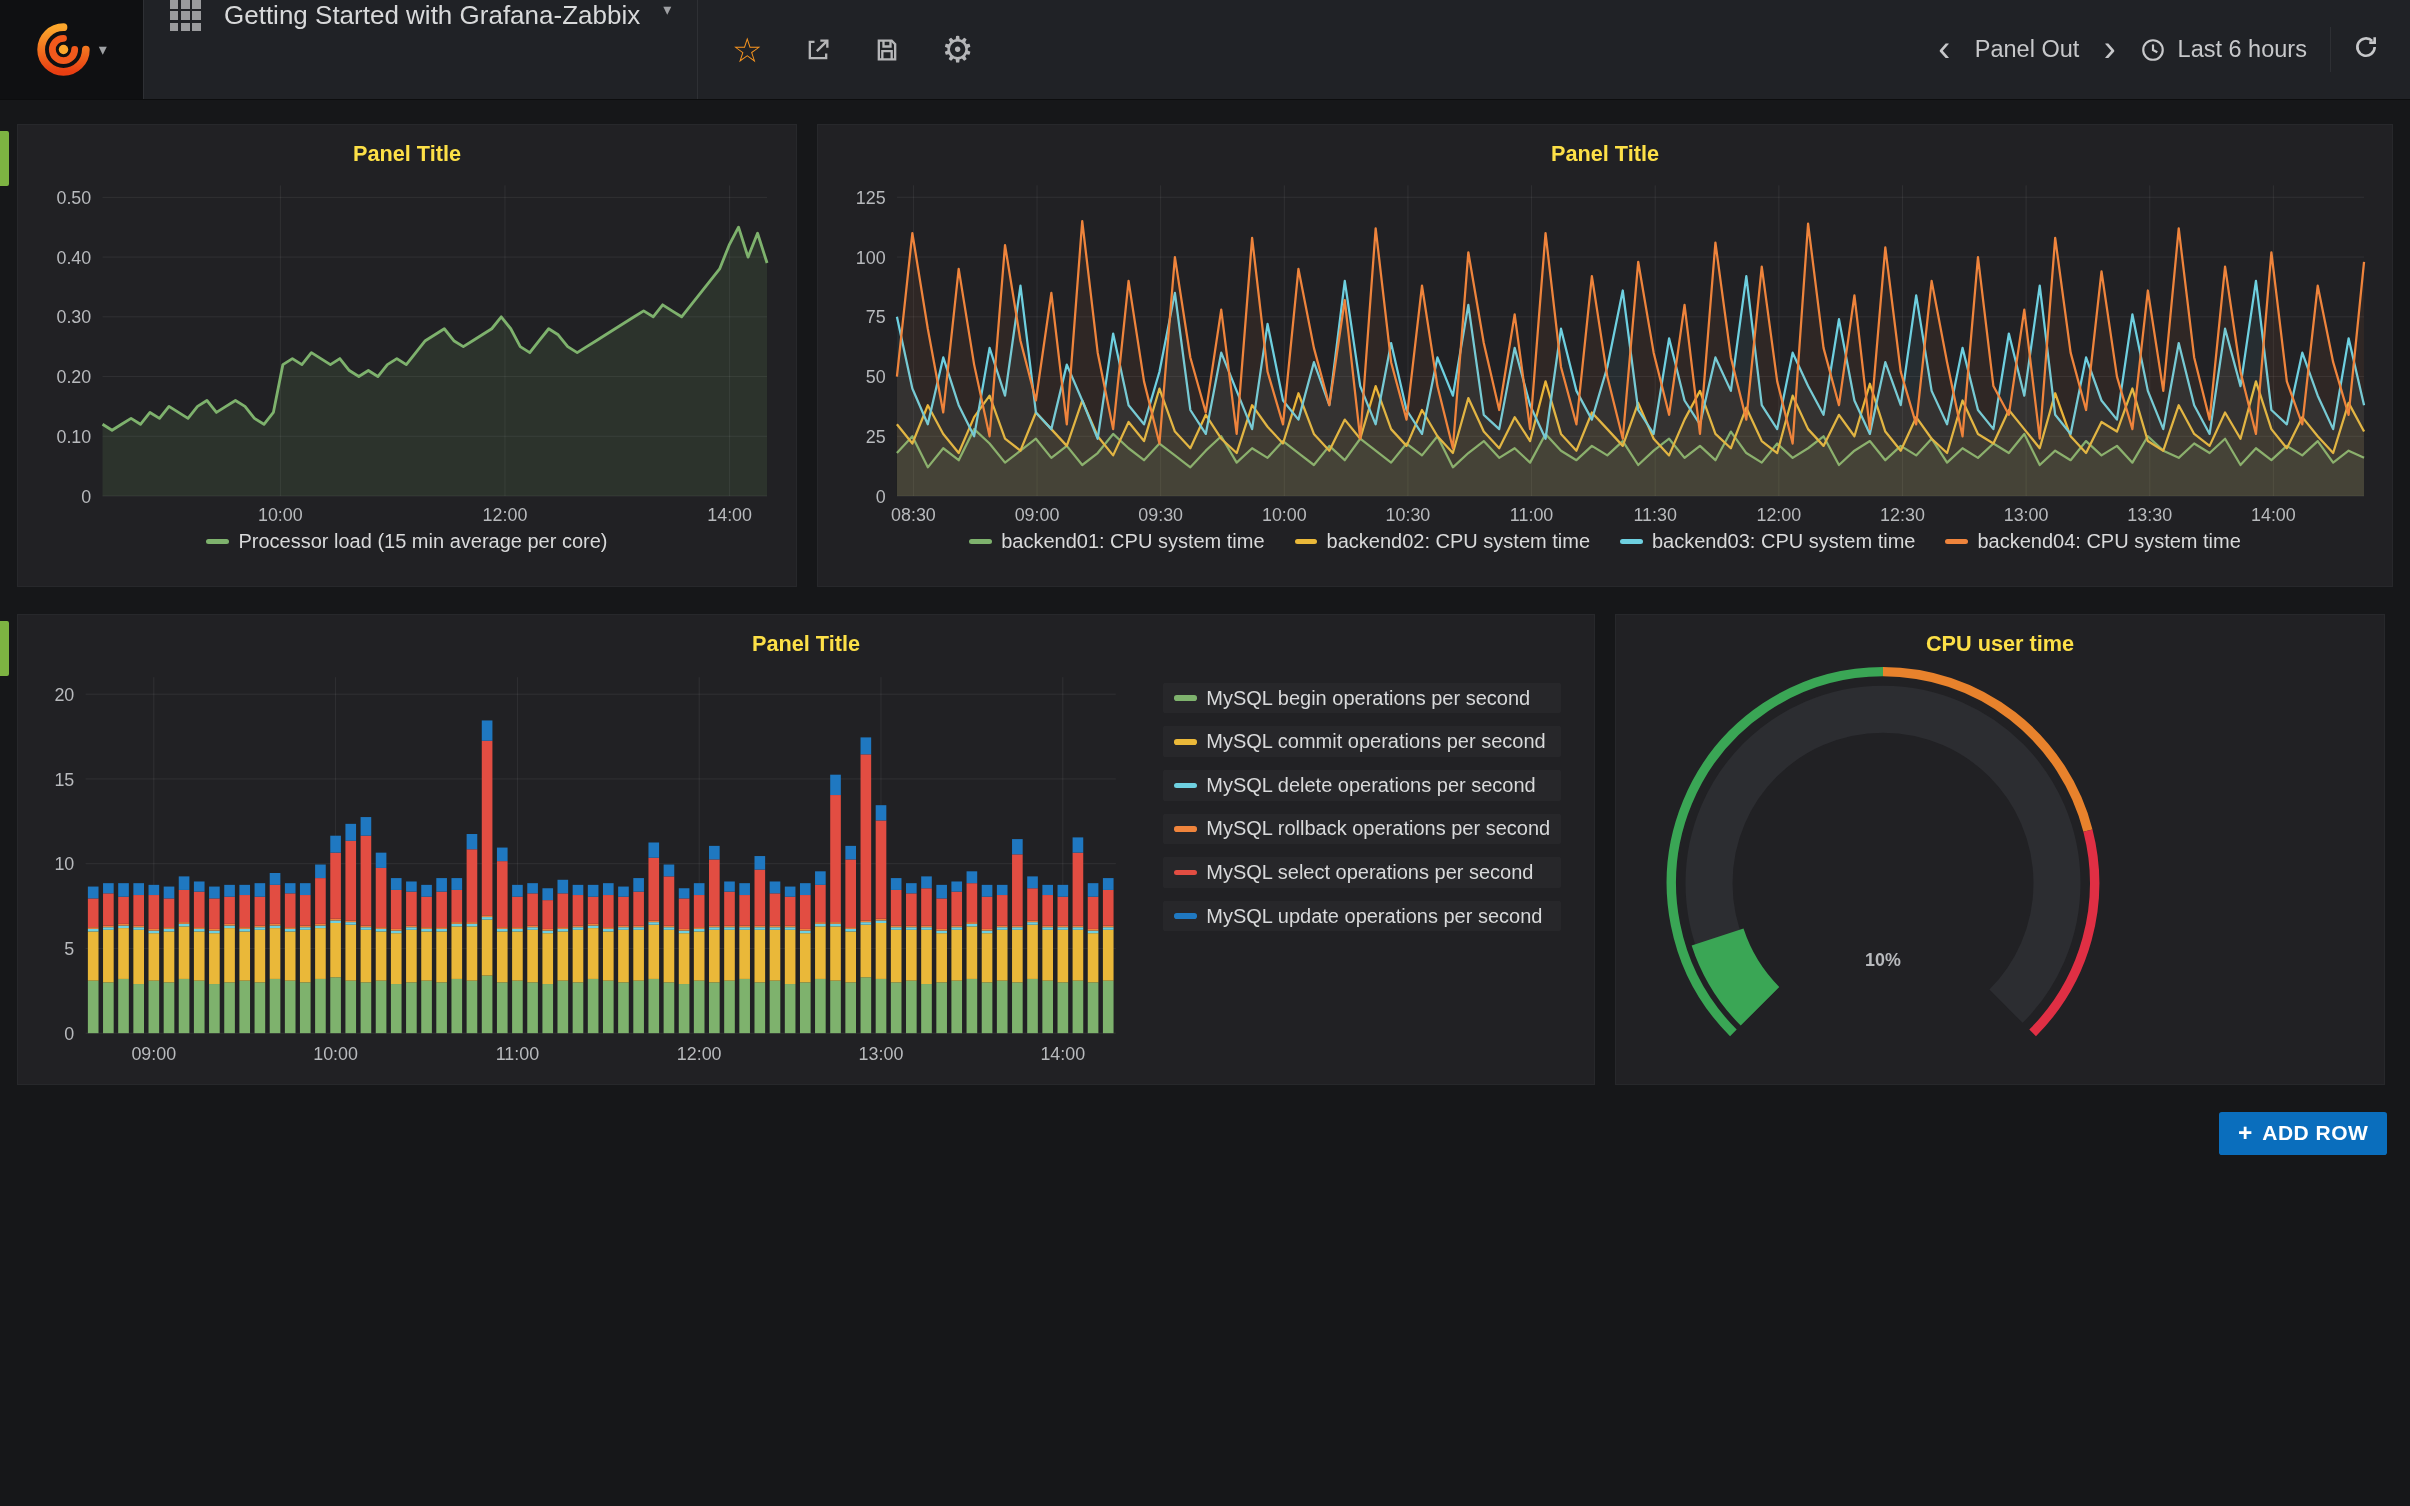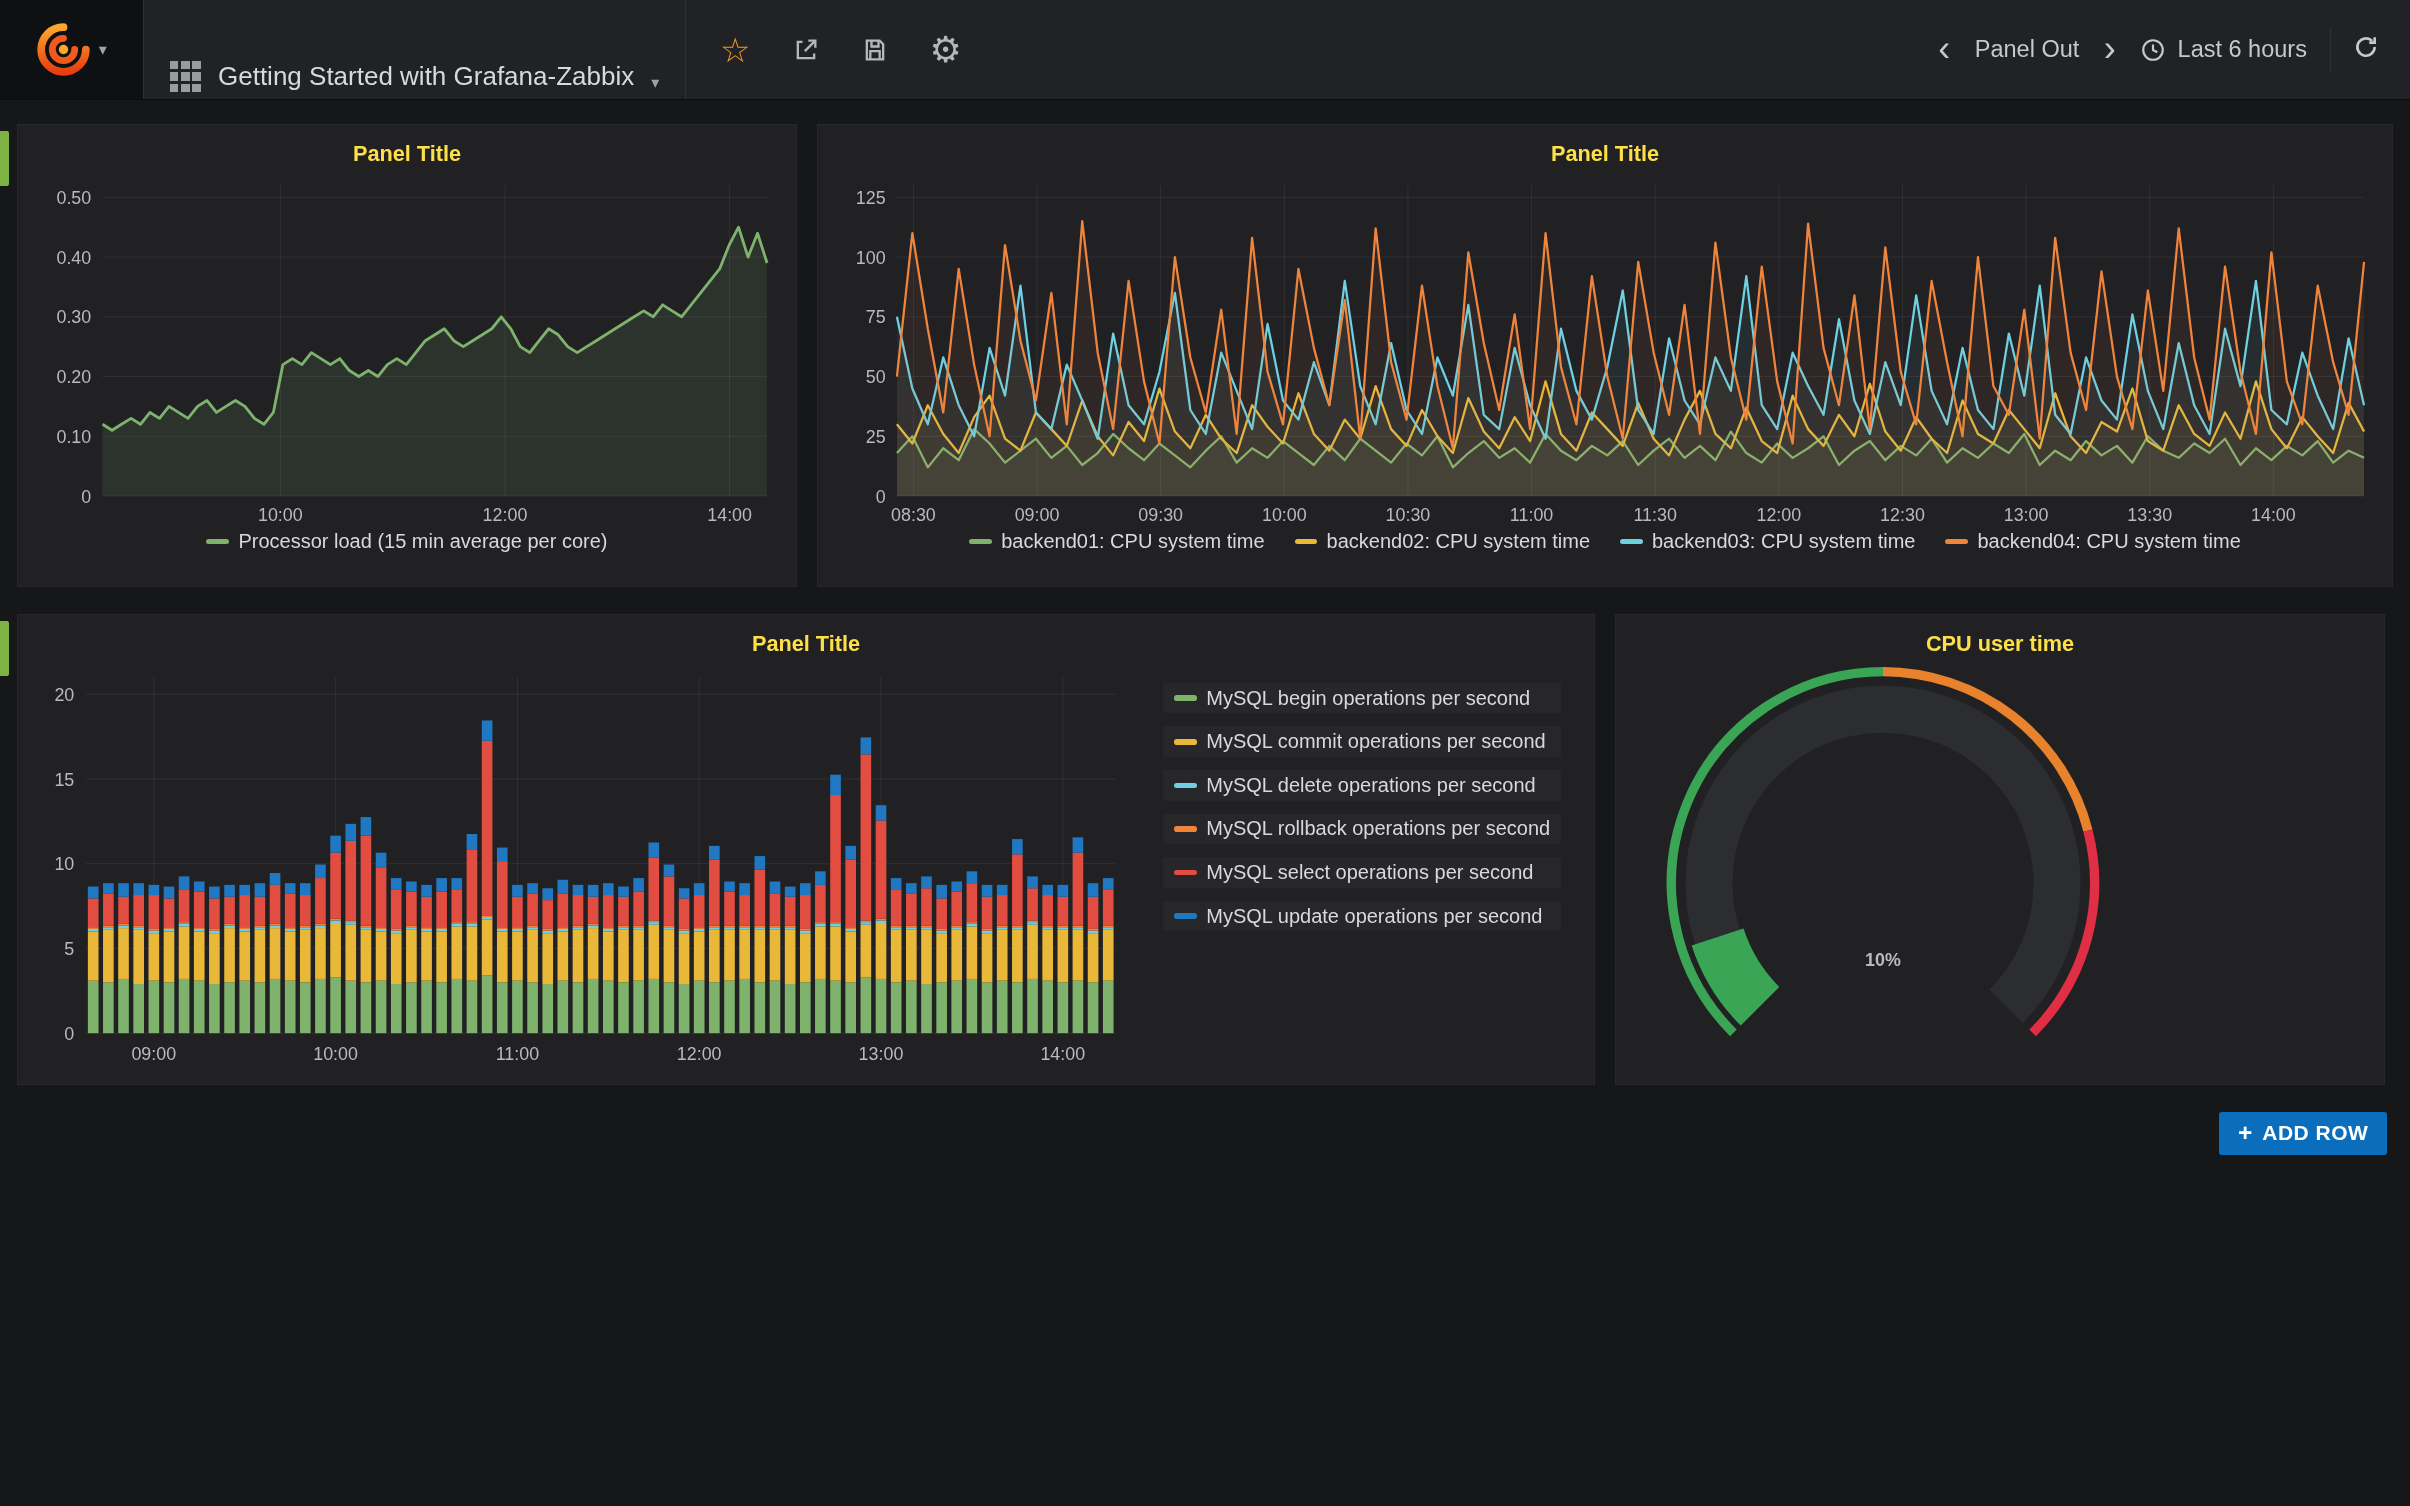--- a/index.html
+++ b/index.html
@@ -10,21 +10,21 @@
     font-family:"Liberation Sans", sans-serif;
     color:#d8d9da;
     position:relative;
     overflow:hidden;
   }
   
   .navbar { height:100px; background:#202226; border-bottom:1.9px solid #0c0d0e; display:flex; align-items:stretch; }
   .logo-box { width:143px; background:#0f1012; display:flex; align-items:center; justify-content:center; gap:7.5px; cursor:pointer; }
   .nav-sep { width:0.9px; background:#2e3034; }
   .nav-sep.short { height:45px; align-self:center; }
-  .nav-main { display:flex; align-items:flex-end; padding:7px 26px; gap:17px; cursor:pointer; }
+  .nav-main { display:flex; align-items:flex-start; padding:0 26px; gap:23px; cursor:pointer; }
   .nav-title { font-size:26px; color:#d8d9da; }
   .caret { font-size:16px; color:#9fa1a4; }
   .grid-icon { display:grid; grid-template-columns:repeat(3,8.5px); grid-auto-rows:8.5px; gap:2.8px; }
   .grid-icon i { background:#9a9b9d; display:block; }
   .nav-icons { display:flex; align-items:center; gap:41px; padding:0 34px; }
   .nav-icons .icn { cursor:pointer; display:flex; align-items:center; }
   .star { color:#f79520; font-size:34px; line-height:1; }
   .gear { color:#b5b6b8; font-size:36px; line-height:1; }
   .nav-right { margin-left:auto; display:flex; align-items:center; gap:22.6px; padding:0 32px; font-size:23.5px; color:#c7c8ca; }
   .chev { font-size:36px; line-height:0.8; color:#c7c8ca; cursor:pointer; padding:0 1.9px; }

